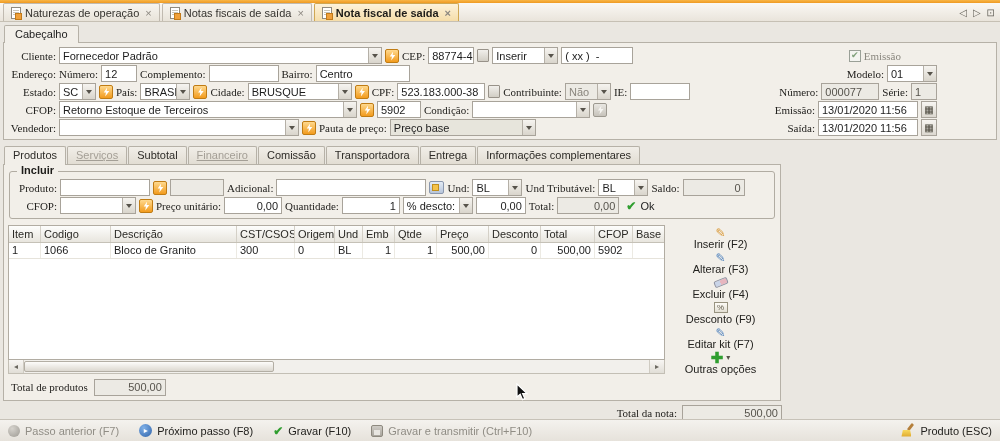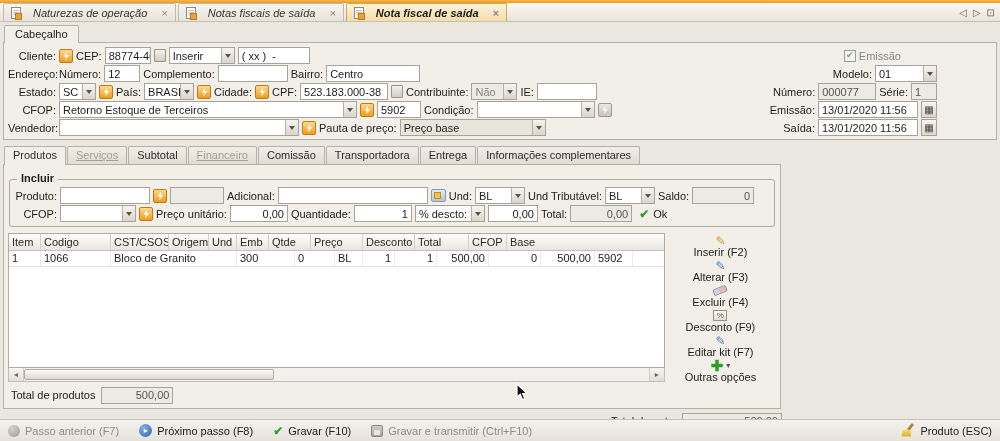--- a/index.html
+++ b/index.html
@@ -6,43 +6,43 @@
   body {
     width: 1000px; height: 441px; overflow: hidden; position: relative;
     font-family: "Liberation Sans", sans-serif; font-size: 11px; color: #1d1d1d;
     background: #eae7e1;
   }
   .top-accent { height: 3px; background: linear-gradient(#f8b648, #ef9a22); }
 
   
   .doc-tabbar { height: 19px; display: flex; align-items: flex-end; padding-left: 3px;
     background: linear-gradient(#faf8f4, #e9e4db); border-bottom: 1px solid #c6c0b4; position: relative; }
-  .doc-tab { height: 18px; display: flex; align-items: center; gap: 12px; padding: 0 7px;
+  .doc-tab { height: 18px; display: flex; align-items: center; gap: 4px; padding: 0 7px;
     border: 1px solid #c0bab0; border-bottom: none; border-radius: 2px 2px 0 0;
-    background: linear-gradient(#f7f5f0, #e8e3d9); margin-right: 2px; white-space: nowrap; color: #35332f; font-style: italic; }
+    background: linear-gradient(#f7f5f0, #e8e3d9); margin-right: 2px; white-space: nowrap; color: #35332f; }
   .doc-tab.active { background: linear-gradient(#fdf2da, #f5dda9); border-color: #cfa753; font-weight: bold; color: #1d1c19; }
   .file-icon { width: 10px; height: 12px; background: #fff; border: 1px solid #8f8a80; position: relative; flex-shrink: 0; }
   .file-icon::before { content: ""; position: absolute; left: 1px; top: 2px; right: 1px; height: 1px;
     background: #c9c5bb; box-shadow: 0 2px 0 #c9c5bb, 0 4px 0 #c9c5bb; }
   .file-icon::after { content: ""; position: absolute; right: -2px; bottom: -2px; width: 5px; height: 5px;
     background: #f0a03a; border: 1px solid #c27a18; }
   .tab-close { color: #8c8880; font-size: 11px; margin-left: 2px; }
   .nav-icons { position: absolute; right: 5px; top: 4px; display: flex; gap: 6px; color: #6a675f; font-size: 10px; }
 
   .workspace { padding: 2px 3px 0; }
 
   
   .header-tab { display: inline-block; padding: 2px 10px 3px; border: 1px solid #b6b1a7; border-bottom: none;
     border-radius: 2px 2px 0 0; background: #f2efe9; position: relative; top: 1px; z-index: 2; margin-left: 1px; }
   .header-panel { border: 1px solid #b6b1a7; background: #f2efe9; padding: 4px 4px 3px; position: relative; z-index: 1; }
 
   .frow { display: flex; align-items: center; height: 17px; margin-bottom: 1px; gap: 3px; }
   .frow > * { flex-shrink: 0; }
   .sp { flex: 1 1 auto; }
-  .lbl { white-space: nowrap; color: #23221f; }
+  .lbl { white-space: nowrap; color: #23221f; font-family: Liberation Serif, serif; }
   .w48 { width: 48px; text-align: right; }
   .w44 { width: 44px; text-align: right; }
   .wr46 { width: 46px; text-align: right; }
   .dim { color: #8a877f; }
 
   .tb { height: 17px; border: 1px solid #a8a39a; background: #fff; padding: 0 3px;
     display: flex; align-items: center; white-space: pre; overflow: hidden; }
   .tb.dis { background: #eceae4; color: #57544d; }
   .tb.num { justify-content: flex-end; }
 
@@ -70,21 +70,21 @@
     display: inline-flex; align-items: center; justify-content: center; }
   .cbk { color: #7fa17b; font-size: 9px; line-height: 9px; }
 
   
   .ctabs { display: flex; align-items: flex-end; margin-top: 4px; padding-left: 1px; position: relative; z-index: 2; }
   .ctab { padding: 2px 8px 3px; margin-right: 1px; margin-top: 2px; border: 1px solid #b6b1a7; border-bottom: none;
     border-radius: 2px 2px 0 0; background: linear-gradient(#f1eee8, #e2ddd3); white-space: nowrap; color: #2e2c28; }
   .ctab.active { background: #f2efe9; margin-top: 0; position: relative; top: 1px; padding-bottom: 4px; }
   .ctab.disabled { color: #a49f96; text-decoration: underline; }
 
-  .tab-panel { width: 778px; border: 1px solid #b6b1a7; background: #f2efe9; padding: 12px 4px 4px; position: relative; z-index: 1; }
+  .tab-panel { width: 778px; border: 1px solid #b6b1a7; background: #f2efe9; padding: 4px 4px 4px; position: relative; z-index: 1; }
 
   .group { border: 1px solid #b1aca2; border-radius: 3px; margin: 2px 1px 6px; padding: 7px 3px 4px; position: relative; }
   .group-title { position: absolute; top: -8px; left: 7px; background: #f2efe9; padding: 0 4px; font-weight: bold; color: #1d1c19; }
 
   .conv-icon { width: 15px; height: 13px; border: 1px solid #8a97ad; border-radius: 2px;
     background: linear-gradient(#e3ebf5, #b7c5da); position: relative; }
   .conv-icon::after { content: ""; position: absolute; left: 2px; top: 2px; width: 5px; height: 5px; background: #f4c24a; border: 1px solid #c08f1e; }
 
   .okbtn { display: flex; align-items: center; gap: 4px; padding: 0 4px; }
   .okk { color: #2f9e2f; font-size: 12px; font-weight: bold; }
@@ -180,20 +180,24 @@
 
   <div class="workspace">
     <div class="header-tab">
       <span>Cabeçalho</span>
     </div>
 
     <div class="header-panel">
 
       <div class="frow">
         <span class="lbl w48">Cliente:</span>
+        <div class="combo" style="width:323px">
+          <span class="combo-text">Fornecedor Padrão</span>
+          <span class="combo-btn"></span>
+        </div>
         <span class="lk"></span>
         <span class="lbl">CEP:</span>
         <div class="tb" style="width:46px">88774-462</div>
         <span class="lk-sm"></span>
         <div class="combo" style="width:66px">
           <span class="combo-text">Inserir</span>
           <span class="combo-btn"></span>
         </div>
         <div class="tb" style="width:72px">( xx )  -</div>
         <span class="sp"></span>
@@ -207,41 +211,45 @@
       <div class="frow">
         <span class="lbl w48">Endereço:</span>
         <span class="lbl">Número:</span>
         <div class="tb" style="width:36px">12</div>
         <span class="lbl">Complemento:</span>
         <div class="tb" style="width:70px"></div>
         <span class="lbl">Bairro:</span>
         <div class="tb" style="width:94px">Centro</div>
         <span class="sp"></span>
         <span class="lbl wr46">Modelo:</span>
-        <div class="combo" style="width:62px">
+        <div class="combo" style="width:50px">
           <span class="combo-text">01</span>
           <span class="combo-btn"></span>
         </div>
         <span style="width:52px"></span>
       </div>
 
       <div class="frow">
         <span class="lbl w48">Estado:</span>
         <div class="combo" style="width:37px">
           <span class="combo-text">SC</span>
           <span class="combo-btn"></span>
         </div>
         <span class="lk"></span>
         <span class="lbl">País:</span>
         <div class="combo" style="width:50px">
           <span class="combo-text">BRASIL</span>
           <span class="combo-btn"></span>
         </div>
         <span class="lk"></span>
         <span class="lbl">Cidade:</span>
+        <div class="combo" style="width:104px">
+          <span class="combo-text">BRUSQUE</span>
+          <span class="combo-btn"></span>
+        </div>
         <span class="lk"></span>
         <span class="lbl">CPF:</span>
         <div class="tb" style="width:88px">523.183.000-38</div>
         <span class="lk-sm"></span>
         <span class="lbl">Contribuinte:</span>
         <div class="combo dis" style="width:46px">
           <span class="combo-text">Não</span>
           <span class="combo-btn"></span>
         </div>
         <span class="lbl">IE:</span>
@@ -356,20 +364,21 @@
           </div>
         </div>
       </div>
 
       <div class="mid">
         <div class="grid-wrap">
           <div class="grid">
             <div class="grid-head">
               <span class="gh c0">Item</span>
               <span class="gh c1">Codigo</span>
+              <span class="gh c2">Descrição</span>
               <span class="gh c3">CST/CSOSN</span>
               <span class="gh c4">Origem</span>
               <span class="gh c5">Und</span>
               <span class="gh c6">Emb</span>
               <span class="gh c7">Qtde</span>
               <span class="gh c8">Preço</span>
               <span class="gh c9">Desconto</span>
               <span class="gh c10">Total</span>
               <span class="gh c11">CFOP</span>
               <span class="gh c12">Base</span>

